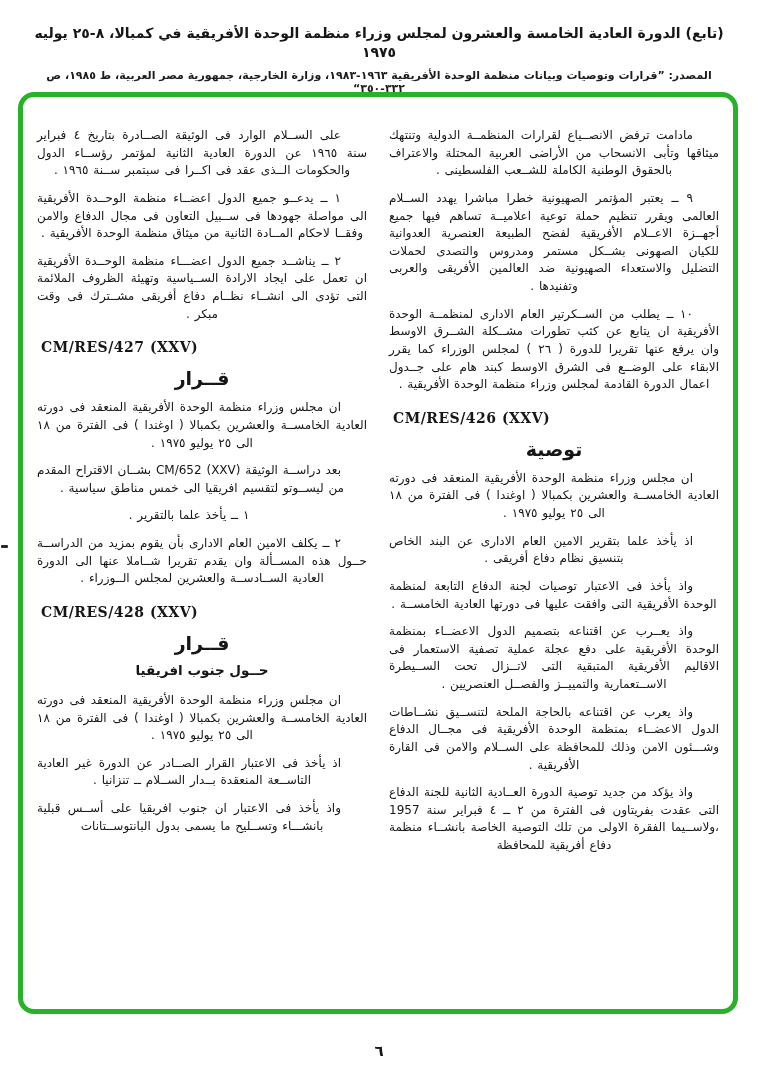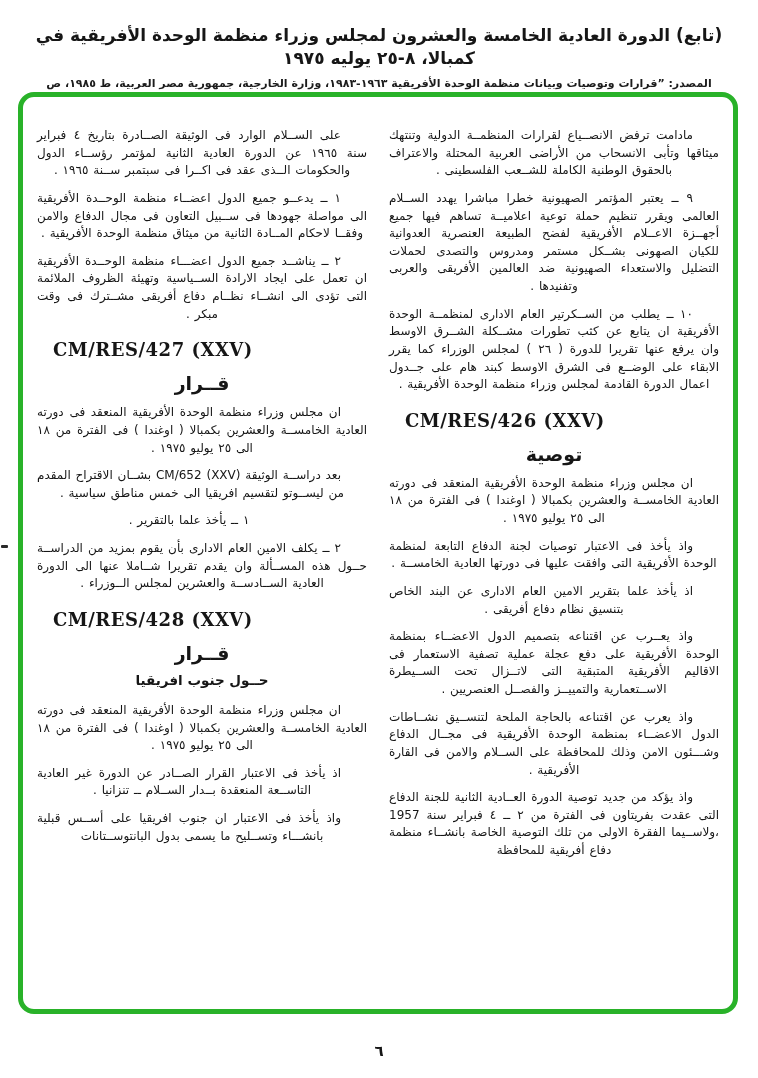--- a/index.html
+++ b/index.html
@@ -5,43 +5,43 @@
   :root { --green:#29b229; --ink:#161616; --paper:#ffffff; }
   * { box-sizing: border-box; }
   html,body { margin:0; padding:0; }
   body {
     width:758px; height:1078px; position:relative;
     background:var(--paper); color:var(--ink);
     font-family:"DejaVu Sans", sans-serif;
     overflow:hidden;
   }
   .page-header { position:absolute; top:24px; left:20px; right:20px; text-align:center; direction:rtl; }
-  .page-title { font-size:17px; font-weight:bold; letter-spacing:0; line-height:1.35; }
+  .page-title { font-size:14px; font-weight:bold; letter-spacing:0; line-height:1.35; }
   .page-source { font-size:11px; font-weight:bold; margin-top:7px; color:#1c1c1c; }
 
   .doc-frame {
     position:absolute; top:92px; left:18px; width:720px; height:922px;
     border:5px solid var(--green); border-radius:16px;
     padding:30px 14px 10px 14px; overflow:hidden; background:var(--paper);
   }
   .columns { display:flex; direction:rtl; gap:22px; height:100%; }
   .column { flex:1 1 0; direction:rtl; }
 
   .block { color:var(--ink); }
   .paragraph {
     font-size:12px; font-weight:normal; line-height:1.47;
     text-align:justify; text-align-last:center;
     text-indent:26px; margin:0 0 10px 0;
     word-spacing:1px;
   }
   .ref {
     direction:ltr; text-align:left;
     font-family:"DejaVu Serif", serif; font-weight:bold;
-    font-size:18px; letter-spacing:0.5px;
-    margin:16px 0 12px 16px;
+    font-size:14px; letter-spacing:0.5px;
+    margin:16px 0 12px 4px;
   }
   .heading {
     text-align:center; font-weight:bold; font-size:19px;
     margin:6px 0 10px 0;
   }
   .subheading {
     text-align:center; font-weight:bold; font-size:13.5px;
     margin:-2px 0 14px 0;
   }
 
@@ -64,22 +64,22 @@
 
 <div class="doc-frame">
   <div class="columns">
       <div class="column">
         <div class="block paragraph">مادامت ترفض الانصــياع لقرارات المنظمــة الدولية وتنتهك ميثاقها وتأبى الانسحاب من الأراضى العربية المحتلة والاعتراف بالحقوق الوطنية الكاملة للشــعب الفلسطينى .</div>
         <div class="block paragraph">٩ ــ يعتبر المؤتمر الصهيونية خطرا مباشرا يهدد الســلام العالمى ويقرر تنظيم حملة توعية اعلاميــة تساهم فيها جميع أجهــزة الاعــلام الأفريقية لفضح الطبيعة العنصرية العدوانية للكيان الصهونى بشــكل مستمر ومدروس والتصدى لحملات التضليل والاستعداء الصهيونية ضد العالمين الأفريقى والعربى وتفنيدها .</div>
         <div class="block paragraph">١٠ ــ يطلب من الســكرتير العام الادارى لمنظمــة الوحدة الأفريقية ان يتابع عن كثب تطورات مشــكلة الشــرق الاوسط وان يرفع عنها تقريرا للدورة ( ٢٦ ) لمجلس الوزراء كما يقرر الابقاء على الوضــع فى الشرق الاوسط كبند هام على جــدول اعمال الدورة القادمة لمجلس وزراء منظمة الوحدة الأفريقية .</div>
         <div class="block ref">CM/RES/426 (XXV)</div>
         <div class="block heading">توصية</div>
         <div class="block paragraph">ان مجلس وزراء منظمة الوحدة الأفريقية المنعقد فى دورته العادية الخامســة والعشرين بكمبالا ( اوغندا ) فى الفترة من ١٨ الى ٢٥ يوليو ١٩٧٥ .</div>
+        <div class="block paragraph">اذ يأخذ علما بتقرير الامين العام الادارى عن البند الخاص بتنسيق نظام دفاع أفريقى .</div>
         <div class="block paragraph">واذ يأخذ فى الاعتبار توصيات لجنة الدفاع التابعة لمنظمة الوحدة الأفريقية التى وافقت عليها فى دورتها العادية الخامســة .</div>
-        <div class="block paragraph">اذ يأخذ علما بتقرير الامين العام الادارى عن البند الخاص بتنسيق نظام دفاع أفريقى .</div>
         <div class="block paragraph">واذ يعــرب عن اقتناعه بتصميم الدول الاعضــاء بمنظمة الوحدة الأفريقية على دفع عجلة عملية تصفية الاستعمار فى الاقاليم الأفريقية المتبقية التى لاتــزال تحت الســيطرة الاســتعمارية والتمييــز والفصــل العنصريين .</div>
         <div class="block paragraph">واذ يعرب عن اقتناعه بالحاجة الملحة لتنســيق نشــاطات الدول الاعضــاء بمنظمة الوحدة الأفريقية فى مجــال الدفاع وشـــئون الامن وذلك للمحافظة على الســلام والامن فى القارة الأفريقية .</div>
         <div class="block paragraph">واذ يؤكد من جديد توصية الدورة العــادية الثانية للجنة الدفاع التى عقدت بفريتاون فى الفترة من ٢ ــ ٤ فبراير سنة 1957 ،ولاســيما الفقرة الاولى من تلك التوصية الخاصة بانشــاء منظمة دفاع أفريقية للمحافظة</div>
       </div>
       <div class="column">
         <div class="block paragraph">على الســلام الوارد فى الوثيقة الصــادرة بتاريخ ٤ فبراير سنة ١٩٦٥ عن الدورة العادية الثانية لمؤتمر رؤســاء الدول والحكومات الــذى عقد فى اكــرا فى سبتمبر ســنة ١٩٦٥ .</div>
         <div class="block paragraph">١ ــ يدعــو جميع الدول اعضــاء منظمة الوحــدة الأفريقية الى مواصلة جهودها فى ســبيل التعاون فى مجال الدفاع والامن وفقــا لاحكام المــادة الثانية من ميثاق منظمة الوحدة الأفريقية .</div>
         <div class="block paragraph">٢ ــ يناشــد جميع الدول اعضـــاء منظمة الوحــدة الأفريقية ان تعمل على ايجاد الارادة الســياسية وتهيئة الظروف الملائمة التى تؤدى الى انشــاء نظــام دفاع أفريقى مشــترك فى وقت مبكر .</div>
         <div class="block ref">CM/RES/427 (XXV)</div>
         <div class="block heading">قــرار</div>

